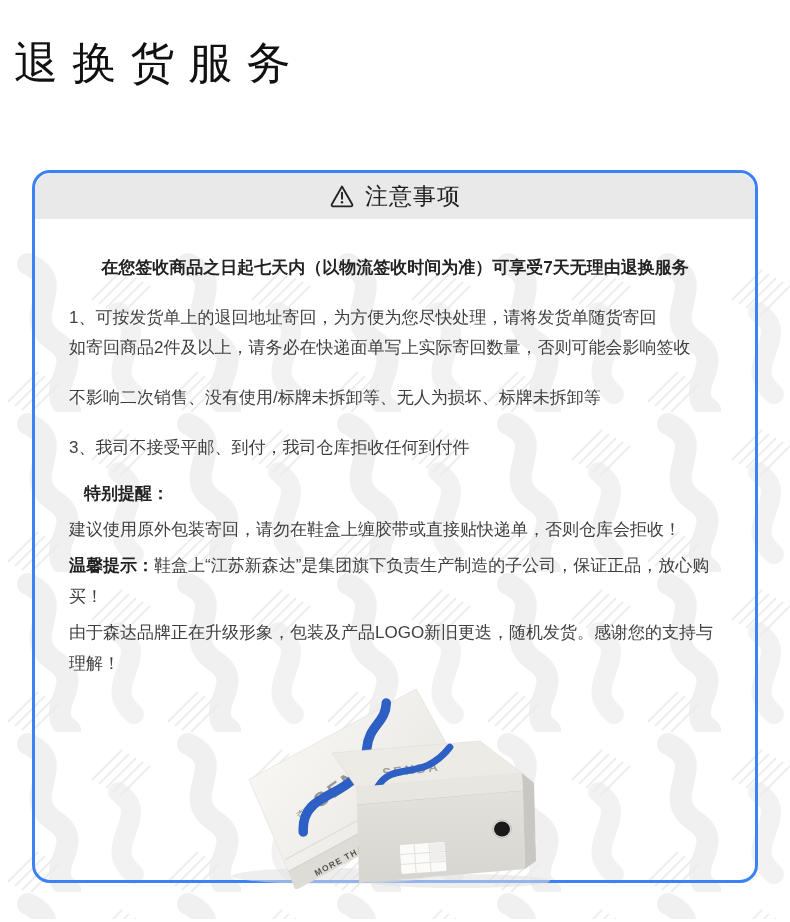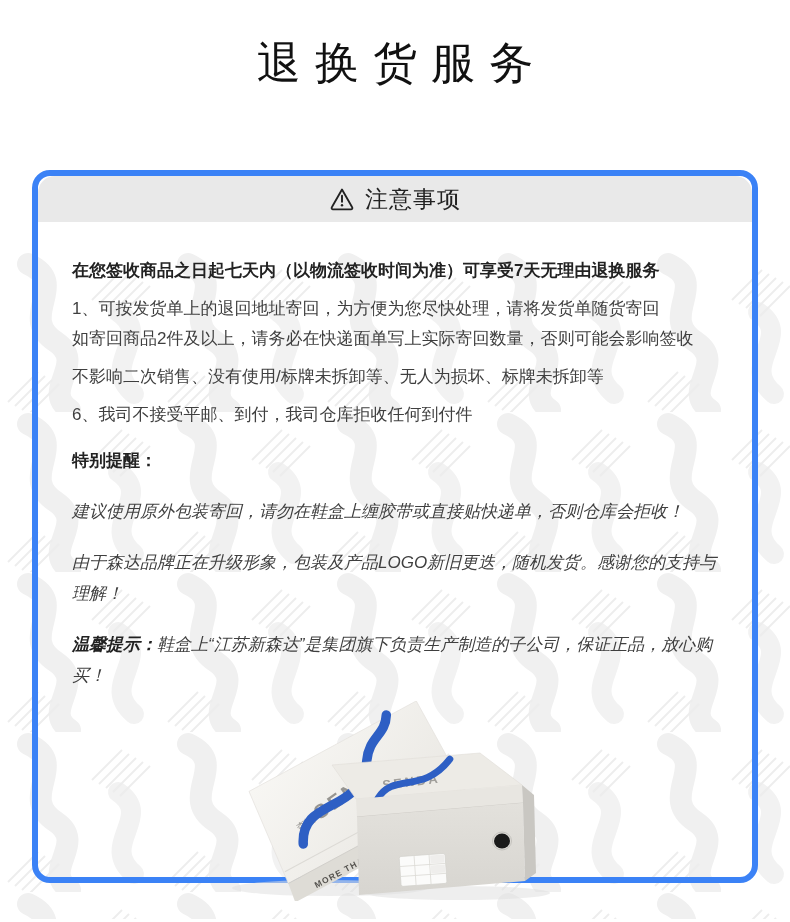--- a/index.html
+++ b/index.html
@@ -7,21 +7,21 @@
   body {
     width: 790px; height: 922px;
     font-family: "Liberation Sans", "DejaVu Sans", sans-serif;
     position: relative; overflow: hidden;
     color: #3f3f3f;
   }
   .page { position: relative; width: 790px; height: 922px; }
 
   .title {
     margin: 36px 0 0;
-    text-align: center;
+    text-align: left;
     font-size: 44px;
     line-height: 53px;
     font-weight: 500;
     color: #111;
     letter-spacing: 0.32em;
     padding-left: 0.32em;
   }
 
   .pattern-band {
     position: absolute;
@@ -29,21 +29,21 @@
     width: 790px; height: 667px;
     z-index: 0;
   }
 
   .card {
     position: relative;
     z-index: 1;
     width: 726px;
     height: 713px;
     margin: 81px auto 0;
-    border: 6px solid #3b82f6;
+    border: 3px solid #3b82f6;
     border-radius: 18px;
     background: transparent;
   }
   .card-header {
     height: 46px;
     background: #e9e9e9;
     border-radius: 17px 17px 0 0;
     display: flex;
     align-items: center;
     justify-content: center;
@@ -54,30 +54,32 @@
   }
   .warning-icon { width: 26px; height: 26px; display: block; }
 
   .card-body {
     position: relative;
     padding: 34px 34px 0;
     font-size: 17px;
     line-height: 30px;
   }
   .intro {
+    text-align: center;
     font-weight: bold;
     color: #222;
   }
-  .item { margin-top: 8px; }
+  .item { margin-top: 20px; }
   .special-title {
     margin-top: 16px;
     font-weight: bold;
     color: #222;
-  }
-  .sline { margin-top: 20px; line-height: 31px; font-style: italic; }
+    margin-left: 15px;
+  }
+  .sline { margin-top: 5px; line-height: 31px; }
   .tips-label { font-weight: bold; color: #222; }
 
   .boxes {
     margin: 10px auto 0;
     width: 330px;
     height: 200px;
   }
   .boxes svg { display: block; }
 </style>
 </head>
@@ -130,28 +132,28 @@
       <div class="item">
         <p>1、可按发货单上的退回地址寄回，为方便为您尽快处理，请将发货单随货寄回</p>
         <p>如寄回商品2件及以上，请务必在快递面单写上实际寄回数量，否则可能会影响签收</p>
       </div>
 
       <div class="item">
         <p>不影响二次销售、没有使用/标牌未拆卸等、无人为损坏、标牌未拆卸等</p>
       </div>
 
       <div class="item">
-        <p>6、我司不接受平邮、到付，我司仓库拒收任何到付件</p>
+        <p>3、我司不接受平邮、到付，我司仓库拒收任何到付件</p>
       </div>
 
       <p class="special-title">特别提醒：</p>
       <p class="sline">建议使用原外包装寄回，请勿在鞋盒上缠胶带或直接贴快递单，否则仓库会拒收！</p>
+      <p class="sline"><span class="tips-label">温馨提示：</span><span>鞋盒上“江苏新森达”是集团旗下负责生产制造的子公司，保证正品，放心购买！</span></p>
+
       <p class="sline">由于森达品牌正在升级形象，包装及产品LOGO新旧更迭，随机发货。感谢您的支持与理解！</p>
-
-      <p class="sline"><span class="tips-label">温馨提示：</span><span>鞋盒上“江苏新森达”是集团旗下负责生产制造的子公司，保证正品，放心购买！</span></p>
 
       <div class="boxes">
         <svg width="330" height="200" viewBox="0 0 330 200" xmlns="http://www.w3.org/2000/svg">
           <defs>
             <linearGradient id="lidGrad" x1="0" y1="0" x2="1" y2="1">
               <stop offset="0" stop-color="#f8f7f4"></stop>
               <stop offset="1" stop-color="#e9e7e2"></stop>
             </linearGradient>
             <linearGradient id="frontGrad" x1="0" y1="0" x2="0" y2="1">
               <stop offset="0" stop-color="#e3e1dc"></stop>

